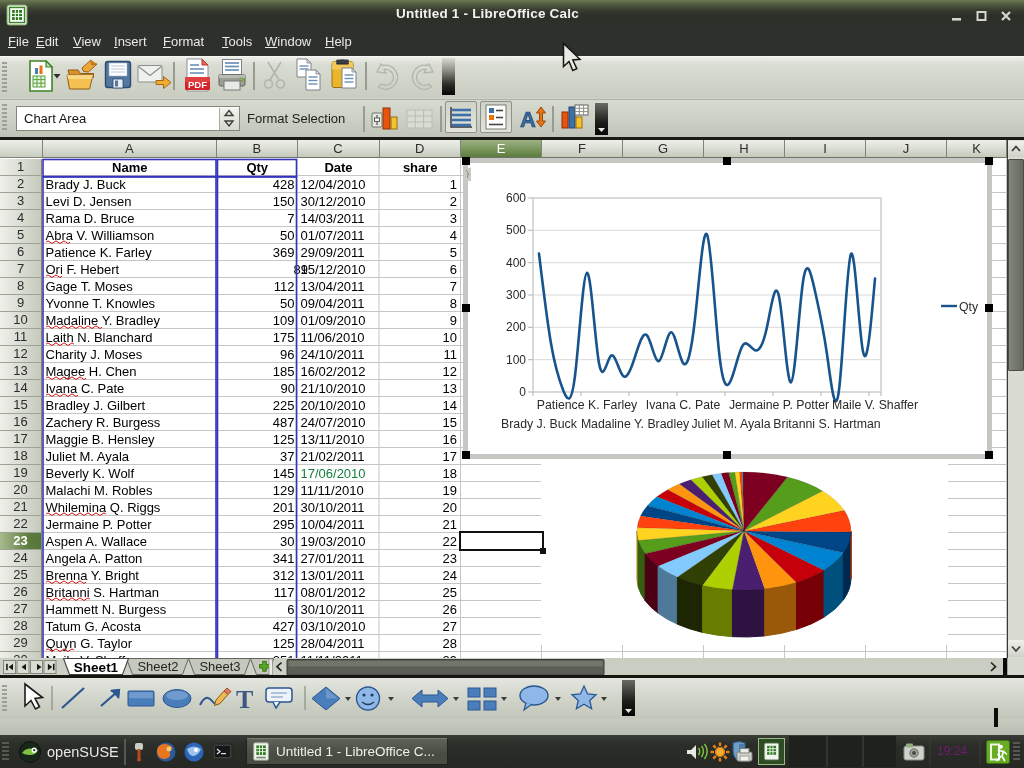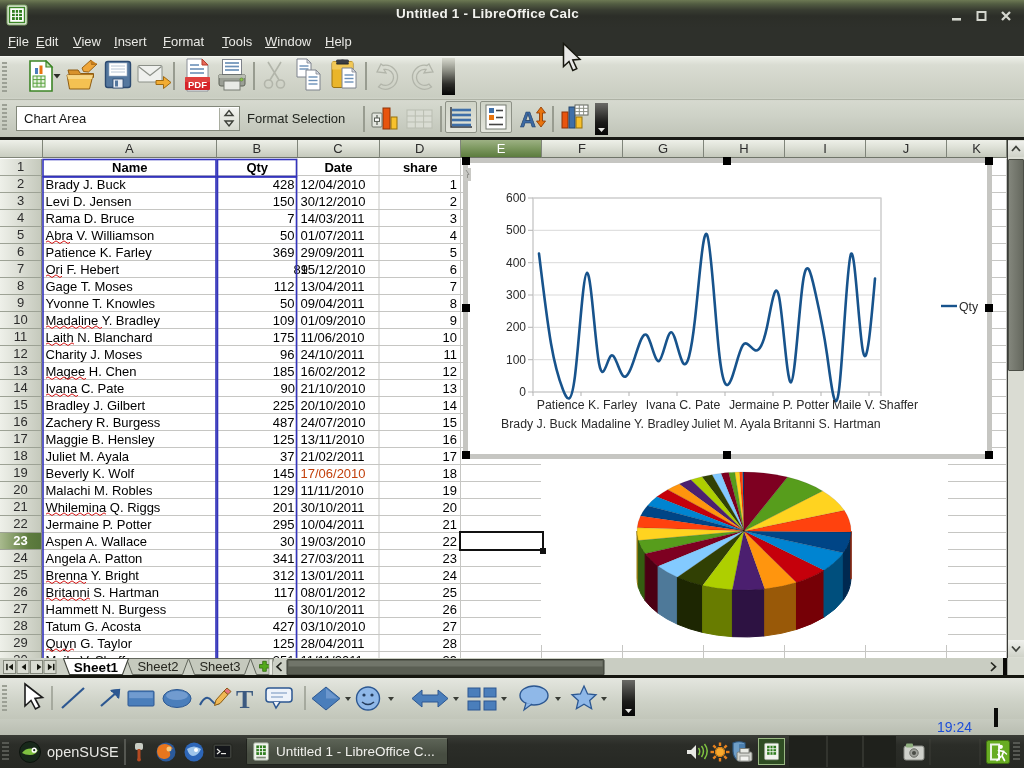--- a/index.html
+++ b/index.html
@@ -374,41 +374,41 @@
 <div class="abs" style="left:42.5px;top:291.0px;width:174.5px;height:17px;font-size:13px;color:#000;text-align:left;line-height:17px;padding:0 3px 0 3px;white-space:nowrap;overflow:hidden">Maggie B. Hensley</div>
 <div class="abs" style="left:217px;top:291.0px;width:80.5px;height:17px;font-size:13px;color:#000;text-align:right;line-height:17px;padding:0 3px 0 3px;white-space:nowrap;overflow:hidden">125</div>
 <div class="abs" style="left:297.5px;top:291.0px;width:82px;height:17px;font-size:13px;color:#000;text-align:left;line-height:17px;padding:0 3px 0 3px;white-space:nowrap;overflow:hidden">13/11/2010</div>
 <div class="abs" style="left:379.5px;top:291.0px;width:81.5px;height:17px;font-size:13px;color:#000;text-align:right;line-height:17px;padding:0 4px 0 3px;white-space:nowrap;overflow:hidden">16</div>
 <div class="abs" style="left:42.5px;top:308.0px;width:174.5px;height:17px;font-size:13px;color:#000;text-align:left;line-height:17px;padding:0 3px 0 3px;white-space:nowrap;overflow:hidden">Juliet M. Ayala</div>
 <div class="abs" style="left:217px;top:308.0px;width:80.5px;height:17px;font-size:13px;color:#000;text-align:right;line-height:17px;padding:0 3px 0 3px;white-space:nowrap;overflow:hidden">37</div>
 <div class="abs" style="left:297.5px;top:308.0px;width:82px;height:17px;font-size:13px;color:#000;text-align:left;line-height:17px;padding:0 3px 0 3px;white-space:nowrap;overflow:hidden">21/02/2011</div>
 <div class="abs" style="left:379.5px;top:308.0px;width:81.5px;height:17px;font-size:13px;color:#000;text-align:right;line-height:17px;padding:0 4px 0 3px;white-space:nowrap;overflow:hidden">17</div>
 <div class="abs" style="left:42.5px;top:325.0px;width:174.5px;height:17px;font-size:13px;color:#000;text-align:left;line-height:17px;padding:0 3px 0 3px;white-space:nowrap;overflow:hidden">Beverly K. Wolf</div>
 <div class="abs" style="left:217px;top:325.0px;width:80.5px;height:17px;font-size:13px;color:#000;text-align:right;line-height:17px;padding:0 3px 0 3px;white-space:nowrap;overflow:hidden">145</div>
-<div class="abs" style="left:297.5px;top:325.0px;width:82px;height:17px;font-size:13px;color:#c2410c;text-align:left;line-height:17px;padding:0 3px 0 3px;white-space:nowrap;overflow:hidden">17/06/2010</div>
+<div class="abs" style="left:297.5px;top:325.0px;width:82px;height:17px;font-size:13px;color:#15803d;text-align:left;line-height:17px;padding:0 3px 0 3px;white-space:nowrap;overflow:hidden">17/06/2010</div>
 <div class="abs" style="left:379.5px;top:325.0px;width:81.5px;height:17px;font-size:13px;color:#000;text-align:right;line-height:17px;padding:0 4px 0 3px;white-space:nowrap;overflow:hidden">18</div>
 <div class="abs" style="left:42.5px;top:342.0px;width:174.5px;height:17px;font-size:13px;color:#000;text-align:left;line-height:17px;padding:0 3px 0 3px;white-space:nowrap;overflow:hidden">Malachi M. Robles</div>
 <div class="abs" style="left:217px;top:342.0px;width:80.5px;height:17px;font-size:13px;color:#000;text-align:right;line-height:17px;padding:0 3px 0 3px;white-space:nowrap;overflow:hidden">129</div>
 <div class="abs" style="left:297.5px;top:342.0px;width:82px;height:17px;font-size:13px;color:#000;text-align:left;line-height:17px;padding:0 3px 0 3px;white-space:nowrap;overflow:hidden">11/11/2010</div>
 <div class="abs" style="left:379.5px;top:342.0px;width:81.5px;height:17px;font-size:13px;color:#000;text-align:right;line-height:17px;padding:0 4px 0 3px;white-space:nowrap;overflow:hidden">19</div>
 <div class="abs" style="left:42.5px;top:359.0px;width:174.5px;height:17px;font-size:13px;color:#000;text-align:left;line-height:17px;padding:0 3px 0 3px;white-space:nowrap;overflow:hidden">Whilemina Q. Riggs</div>
 <div class="abs" style="left:217px;top:359.0px;width:80.5px;height:17px;font-size:13px;color:#000;text-align:right;line-height:17px;padding:0 3px 0 3px;white-space:nowrap;overflow:hidden">201</div>
 <div class="abs" style="left:297.5px;top:359.0px;width:82px;height:17px;font-size:13px;color:#000;text-align:left;line-height:17px;padding:0 3px 0 3px;white-space:nowrap;overflow:hidden">30/10/2011</div>
 <div class="abs" style="left:379.5px;top:359.0px;width:81.5px;height:17px;font-size:13px;color:#000;text-align:right;line-height:17px;padding:0 4px 0 3px;white-space:nowrap;overflow:hidden">20</div>
 <div class="abs" style="left:42.5px;top:376.0px;width:174.5px;height:17px;font-size:13px;color:#000;text-align:left;line-height:17px;padding:0 3px 0 3px;white-space:nowrap;overflow:hidden">Jermaine P. Potter</div>
 <div class="abs" style="left:217px;top:376.0px;width:80.5px;height:17px;font-size:13px;color:#000;text-align:right;line-height:17px;padding:0 3px 0 3px;white-space:nowrap;overflow:hidden">295</div>
 <div class="abs" style="left:297.5px;top:376.0px;width:82px;height:17px;font-size:13px;color:#000;text-align:left;line-height:17px;padding:0 3px 0 3px;white-space:nowrap;overflow:hidden">10/04/2011</div>
 <div class="abs" style="left:379.5px;top:376.0px;width:81.5px;height:17px;font-size:13px;color:#000;text-align:right;line-height:17px;padding:0 4px 0 3px;white-space:nowrap;overflow:hidden">21</div>
 <div class="abs" style="left:42.5px;top:393.0px;width:174.5px;height:17px;font-size:13px;color:#000;text-align:left;line-height:17px;padding:0 3px 0 3px;white-space:nowrap;overflow:hidden">Aspen A. Wallace</div>
 <div class="abs" style="left:217px;top:393.0px;width:80.5px;height:17px;font-size:13px;color:#000;text-align:right;line-height:17px;padding:0 3px 0 3px;white-space:nowrap;overflow:hidden">30</div>
 <div class="abs" style="left:297.5px;top:393.0px;width:82px;height:17px;font-size:13px;color:#000;text-align:left;line-height:17px;padding:0 3px 0 3px;white-space:nowrap;overflow:hidden">19/03/2010</div>
 <div class="abs" style="left:379.5px;top:393.0px;width:81.5px;height:17px;font-size:13px;color:#000;text-align:right;line-height:17px;padding:0 4px 0 3px;white-space:nowrap;overflow:hidden">22</div>
 <div class="abs" style="left:42.5px;top:410.0px;width:174.5px;height:17px;font-size:13px;color:#000;text-align:left;line-height:17px;padding:0 3px 0 3px;white-space:nowrap;overflow:hidden">Angela A. Patton</div>
 <div class="abs" style="left:217px;top:410.0px;width:80.5px;height:17px;font-size:13px;color:#000;text-align:right;line-height:17px;padding:0 3px 0 3px;white-space:nowrap;overflow:hidden">341</div>
-<div class="abs" style="left:297.5px;top:410.0px;width:82px;height:17px;font-size:13px;color:#000;text-align:left;line-height:17px;padding:0 3px 0 3px;white-space:nowrap;overflow:hidden">27/03/2011</div>
+<div class="abs" style="left:297.5px;top:410.0px;width:82px;height:17px;font-size:13px;color:#000;text-align:left;line-height:17px;padding:0 3px 0 3px;white-space:nowrap;overflow:hidden">27/01/2011</div>
 <div class="abs" style="left:379.5px;top:410.0px;width:81.5px;height:17px;font-size:13px;color:#000;text-align:right;line-height:17px;padding:0 4px 0 3px;white-space:nowrap;overflow:hidden">23</div>
 <div class="abs" style="left:42.5px;top:427.0px;width:174.5px;height:17px;font-size:13px;color:#000;text-align:left;line-height:17px;padding:0 3px 0 3px;white-space:nowrap;overflow:hidden">Brenna Y. Bright</div>
 <div class="abs" style="left:217px;top:427.0px;width:80.5px;height:17px;font-size:13px;color:#000;text-align:right;line-height:17px;padding:0 3px 0 3px;white-space:nowrap;overflow:hidden">312</div>
 <div class="abs" style="left:297.5px;top:427.0px;width:82px;height:29px;font-size:13px;color:#000;text-align:left;line-height:17px;padding:0 3px 0 3px;white-space:nowrap;overflow:hidden">13/01/2011</div>
 <div class="abs" style="left:379.5px;top:427.0px;width:81.5px;height:17px;font-size:13px;color:#000;text-align:right;line-height:17px;padding:0 4px 0 3px;white-space:nowrap;overflow:hidden">24</div>
 <div class="abs" style="left:42.5px;top:444.0px;width:174.5px;height:17px;font-size:13px;color:#000;text-align:left;line-height:17px;padding:0 3px 0 3px;white-space:nowrap;overflow:hidden">Britanni S. Hartman</div>
 <div class="abs" style="left:217px;top:444.0px;width:80.5px;height:17px;font-size:13px;color:#000;text-align:right;line-height:17px;padding:0 3px 0 3px;white-space:nowrap;overflow:hidden">117</div>
 <div class="abs" style="left:297.5px;top:444.0px;width:82px;height:17px;font-size:13px;color:#000;text-align:left;line-height:17px;padding:0 3px 0 3px;white-space:nowrap;overflow:hidden">08/01/2012</div>
 <div class="abs" style="left:379.5px;top:444.0px;width:81.5px;height:17px;font-size:13px;color:#000;text-align:right;line-height:17px;padding:0 4px 0 3px;white-space:nowrap;overflow:hidden">25</div>
 <div class="abs" style="left:42.5px;top:461.0px;width:174.5px;height:17px;font-size:13px;color:#000;text-align:left;line-height:17px;padding:0 3px 0 3px;white-space:nowrap;overflow:hidden">Hammett N. Burgess</div>
@@ -730,21 +730,21 @@
 <div class="abs" style="left:789px;top:736px;width:107px;height:31px;background:#1f211c"></div>
 <div class="abs" style="left:826px;top:736px;width:1.5px;height:31px;background:#32342e"></div>
 <div class="abs" style="left:862px;top:736px;width:1.5px;height:31px;background:#32342e"></div>
 <svg class="abs" style="left:903px;top:742px" width="22" height="20">
  <rect x="1" y="4" width="20" height="14" rx="2" fill="#cfd1cb" stroke="#8a8c86"></rect>
  <rect x="3" y="1.5" width="7" height="4" rx="1" fill="#8fae7e"></rect>
  <circle cx="11" cy="11" r="4.2" fill="#9fa19b" stroke="#6a6c66"></circle>
     <circle cx="11" cy="11" r="2" fill="#494b45"></circle>
 </svg>
 <div class="abs" style="left:929px;top:739px;width:1.5px;height:26px;background:#45474150"></div>
-<div class="abs" style="left:937px;top:719px;font-size:14px;color:#1d4ed8">19:24</div>
+<div class="abs" style="left:937px;top:744px;font-size:12px;color:#701a75">19:24</div>
 <div class="abs" style="left:979px;top:739px;width:1.5px;height:26px;background:#45474150"></div>
 <svg class="abs" style="left:986px;top:740px" width="24" height="24">
  <rect x="0.5" y="0.5" width="23" height="23" rx="2" fill="#68ac23" stroke="#3f7010"></rect>
  <path d="M4 3.5 h10 v17 h-10 z" fill="#eef4e8"></path>
  <path d="M6 5.5 h6 v13 h-6 z" fill="#68ac23"></path>
  <circle cx="14.8" cy="6.8" r="2.1" fill="#fff"></circle>
  <path d="M12.5 10.5 l5 1 l-1.5 4.5 l2.5 4.5 M12 14.5 l2.5 2.5 l-3.5 3.5" stroke="#fff" stroke-width="1.7" fill="none" stroke-linecap="round"></path>
  <path d="M17.5 11.5 l3 2.5" stroke="#fff" stroke-width="1.4" stroke-linecap="round"></path>
 </svg>
 <div class="abs" style="left:1013px;top:742px;width:7px;height:20px;background:repeating-linear-gradient(#565852 0,#565852 2px,transparent 2px,transparent 4px)"></div>

